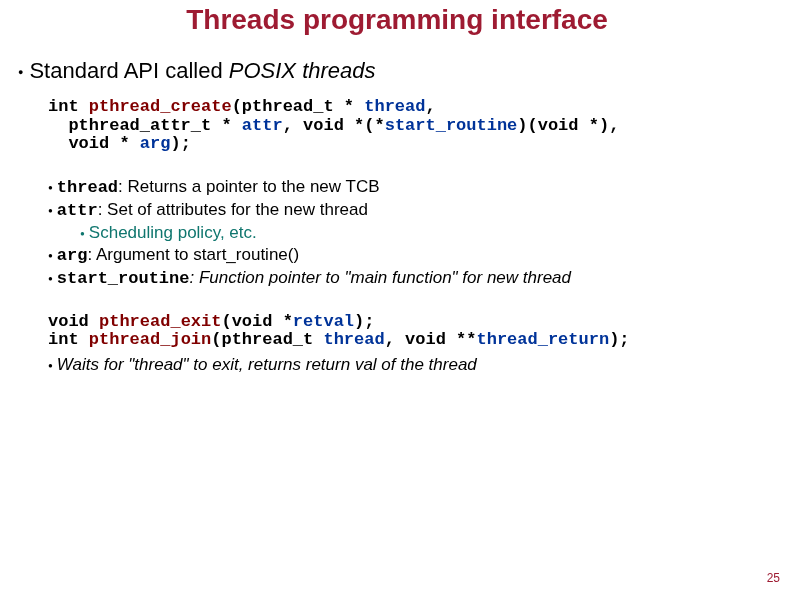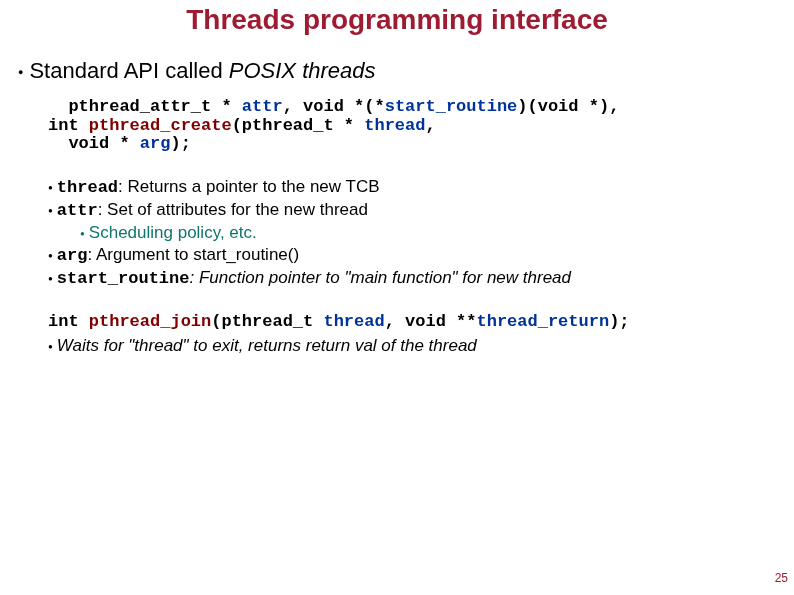--- a/index.html
+++ b/index.html
@@ -74,53 +74,56 @@
     line-height: 1.3;
   }
   .l3 .disc { font-size: 8px; margin-right: 4px;}
   .code-inline {
     font-family: "Courier New", Courier, monospace;
     font-weight: bold;
   }
   .italic { font-style: italic; }
   .page-num {
     position: absolute;
-    right: 6px;
+    right: 14px;
     bottom: 10px;
     font-size: 12px;
     color: #9e1b32;
   }
 </style>
 </head>
 <body>
 
 <div class="slide">
 
   <div class="title">Threads programming interface</div>
 
   <div class="body">
 
     <div class="l1">
       <span class="disc">●</span><span>Standard API called </span><span class="italic">POSIX threads</span>
     </div>
 
     <div class="code-block">
+      <div><span>int </span><span class="kw">pthread_create</span><span>(pthread_t  *  </span><span class="param">thread</span><span>,</span></div>
       <div>&nbsp;&nbsp;<span>pthread_attr_t * </span><span class="param">attr</span><span>, void *(*</span><span class="param">start_routine</span><span>)(void *),</span></div>
-      <div><span>int </span><span class="kw">pthread_create</span><span>(pthread_t  *  </span><span class="param">thread</span><span>,</span></div>
       <div>&nbsp;&nbsp;<span>void * </span><span class="param">arg</span><span>);</span></div>
     </div>
 
     <div class="sub-list">
       <div class="l2"><span class="disc">●</span><span class="code-inline">thread</span><span>: Returns a pointer to the new TCB</span></div>
       <div class="l2"><span class="disc">●</span><span class="code-inline">attr</span><span>: Set of attributes for the new thread</span></div>
       <div class="l3"><span class="disc">●</span><span>Scheduling policy, etc.</span></div>
       <div class="l2"><span class="disc">●</span><span class="code-inline">arg</span><span>: Argument to start_routine()</span></div>
       <div class="l2"><span class="disc">●</span><span class="code-inline">start_routine</span><span class="italic">: Function pointer to "main function" for new thread</span></div>
     </div>
 
+    <div class="code-block" style="margin-bottom:0">
+      <span>void </span><span class="kw">pthread_exit</span><span>(void *</span><span class="param">retval</span><span>);</span>
+    </div>
 
     <div class="code-block" style="margin-bottom:4px">
       <span>int </span><span class="kw">pthread_join</span><span>(pthread_t </span><span class="param">thread</span><span>, void **</span><span class="param">thread_return</span><span>);</span>
     </div>
     <div class="sub-list" style="margin-bottom:0">
       <div class="l2 italic"><span class="disc" style="font-style:normal">●</span><span>Waits for "thread" to exit, returns return val of the thread</span></div>
     </div>
 
   </div>
 

